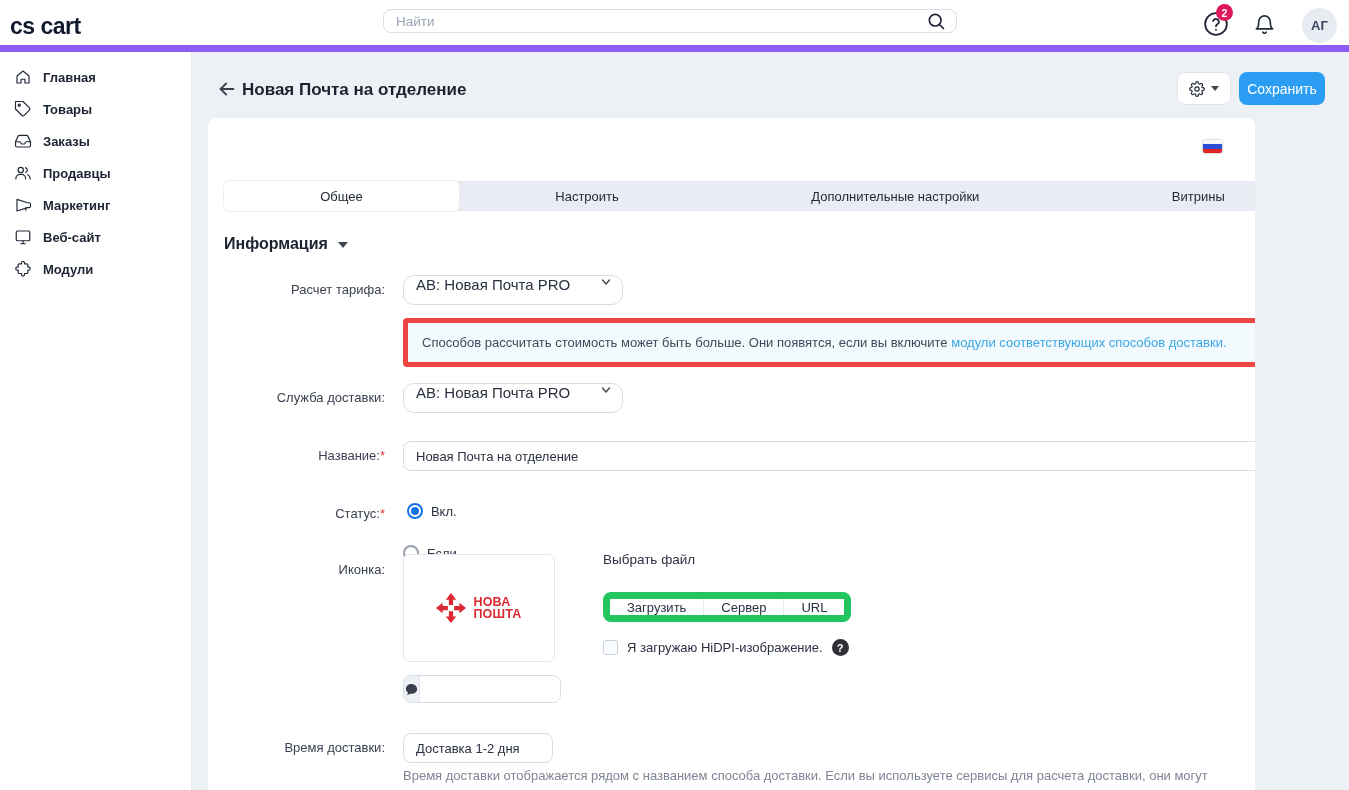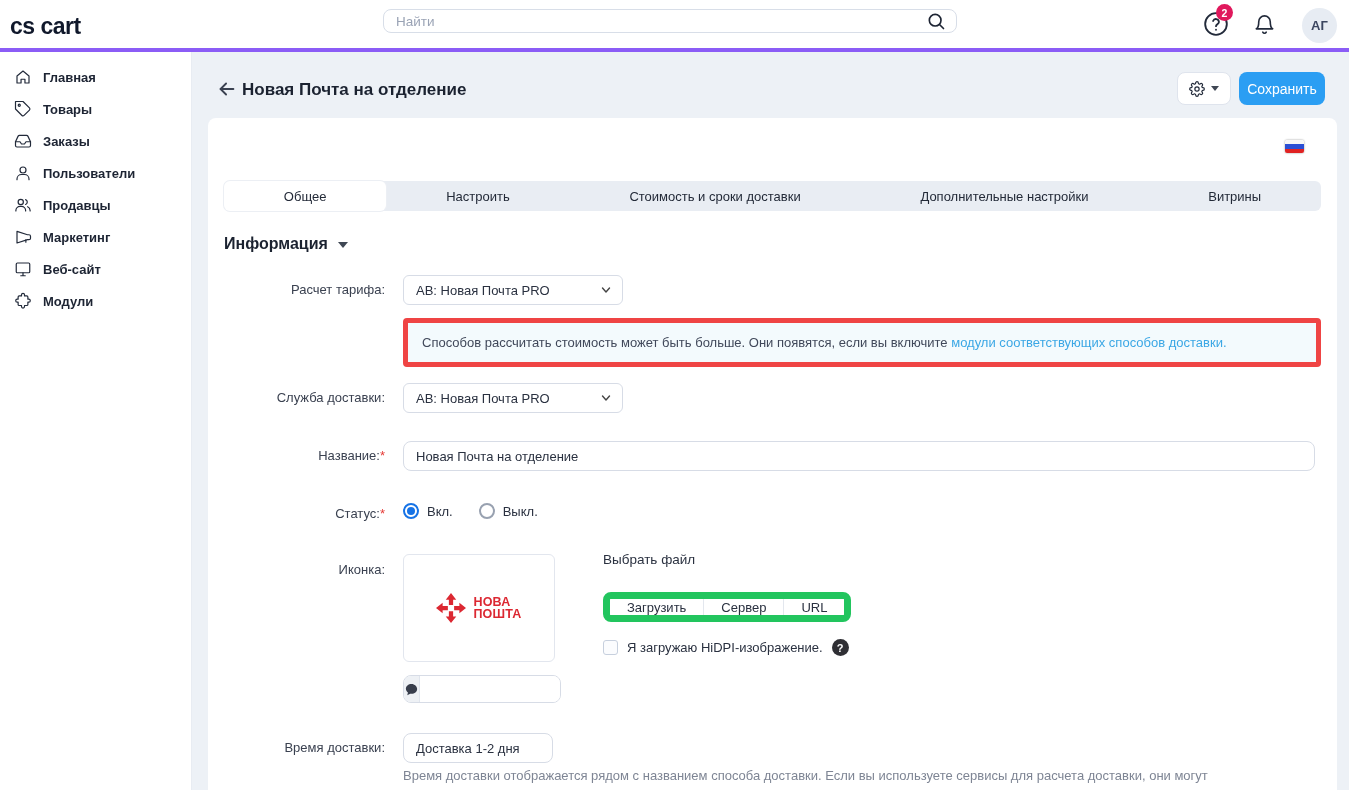--- a/index.html
+++ b/index.html
@@ -1,21 +1,21 @@
 <!DOCTYPE html>
 <html><head>
 <meta charset="utf-8">
 <style>
   * { box-sizing: border-box; margin: 0; padding: 0; }
   html,body { width:1349px; height:790px; overflow:hidden;
     font-family:"Liberation Sans", sans-serif; background:#edf1f6; color:#2a3140; }
 
   
   .topbar { position:absolute; left:0; top:0; width:1349px; height:52px;
-    background:#fff; border-bottom:4px solid #8b5cf6; z-index:10; }
+    background:#fff; border-bottom:7px solid #8b5cf6; z-index:10; }
   .logo { position:absolute; left:10px; top:0; line-height:52px;
     font-size:23px; font-weight:700; letter-spacing:-0.5px; color:#10182b; }
   .search-wrap { position:absolute; left:383px; top:9px; width:574px; height:24px;
     border:1px solid #d8dee8; border-radius:8px; background:#fff; display:flex; align-items:center; }
   .search-wrap input { flex:1; border:none; outline:none; padding:0 12px;
     font-size:13.5px; font-family:inherit; color:#2a3140; background:transparent; }
   .search-wrap input::placeholder { color:#9aa3b5; }
   .search-icon { width:20px; height:20px; margin-right:10px; flex:0 0 auto; }
   .icon-btn { position:absolute; width:26px; height:26px; cursor:pointer; }
   .help-btn { left:1203px; top:11px; }
@@ -41,53 +41,53 @@
   .page-title { position:absolute; left:50px; top:26px; font-size:17px; font-weight:700; color:#1b2230; line-height:24px; }
   .gear-btn { position:absolute; left:985px; top:20px; width:54px; height:33px;
     background:#fff; border:1px solid #dfe4ed; border-radius:8px;
     display:flex; align-items:center; justify-content:center; gap:6px; cursor:pointer; }
   .gear-caret { width:0; height:0; border-left:4px solid transparent; border-right:4px solid transparent; border-top:5px solid #3f4754; }
   .save-btn { position:absolute; left:1047px; top:20px; width:86px; height:33px;
     background:#2b9ef3; border:none; border-radius:8px; color:#fff; font-size:14px;
     font-family:inherit; cursor:pointer; }
 
   
-  .card { position:absolute; left:16px; top:66px; width:1129px; height:672px;
+  .card { position:absolute; left:16px; top:66px; width:1047px; height:672px;
     background:#fff; border-radius:8px 8px 0 0; overflow:hidden; }
   .flag { position:absolute; right:33px; top:22px; width:19px; height:13px;
     border-radius:2px; overflow:hidden; box-shadow:0 0 2px rgba(0,0,0,.45); cursor:pointer; }
   .flag i { display:block; height:33.33%; }
   .flag .w{background:#f7f7f7;} .flag .b{background:#2b4fd4;} .flag .r{background:#e02222;}
 
   .tabbar { position:absolute; left:16px; top:63px; width:1097px; height:30px;
     background:#e9edf3; border-radius:6px; display:flex; }
   .tab { flex:1 1 auto; display:flex; align-items:center; justify-content:center;
     padding:0 24px; font-size:13px; color:#232a38; white-space:nowrap; cursor:pointer; border-radius:6px; }
   .tab.active { background:#fff; box-shadow:0 0 0 1px #eceff4; }
 
   .section-head { position:absolute; left:16px; top:117px; font-size:16px; font-weight:700;
     color:#1b2230; display:flex; align-items:center; gap:10px; cursor:pointer; }
   .caret-down { width:0; height:0; border-left:5px solid transparent; border-right:5px solid transparent; border-top:6px solid #3f4754; margin-top:2px; }
 
   .lbl { position:absolute; left:0; width:177px; text-align:right; font-size:13px; color:#3a4150; line-height:16px;padding-left:40px; }
   .req { color:#e53935; }
 
   .sel { position:absolute; left:195px; width:220px; height:30px; border:1px solid #d7dce6;
-    border-radius:6px; background:#fff; display:flex; align-items:center; padding:0 10px 0 12px;
-    font-size:13px; color:#2a3140; cursor:pointer; }
+    border-radius:11px; background:#fff; display:flex; padding:0 10px 0 12px;
+    font-size:15px; color:#2a3140; cursor:pointer; }
   .sel .sel-txt { flex:1; white-space:nowrap; overflow:hidden; }
   .txt-input { position:absolute; left:195px; height:30px; border:1px solid #d7dce6;
     border-radius:8px; padding:0 12px; font-size:13px; font-family:inherit; color:#2a3140; outline:none; background:#fff; }
 
   .note { position:absolute; left:195px; top:200px; width:918px; padding:11px 14px;
     background:#f3fafd; border:5px solid #ef4444; border-radius:4px;
     font-size:13px; color:#40485a; line-height:17px; white-space:nowrap; overflow:hidden; }
   .note a { color:#3ba7e5; text-decoration:none; cursor:pointer; }
 
-  .radio-row { position:absolute; left:195px; top:385px; display:flex; align-items:center; gap:26px; }
+  .radio-row { position:absolute; left:195px; top:385px; display:flex; align-items:center; gap:26px;flex-direction:column; }
   .radio-opt { display:flex; align-items:center; gap:8px; font-size:13px; color:#2a3140; cursor:pointer; }
   .rdo { width:16px; height:16px; border-radius:50%; border:2px solid #98a1b0; background:#fff; position:relative; }
   .rdo.on { border-color:#1673e6; }
   .rdo.on::after { content:""; position:absolute; left:2px; top:2px; width:8px; height:8px; border-radius:50%; background:#1673e6; }
 
   .img-box { position:absolute; left:195px; top:436px; width:152px; height:108px;
     border:1px solid #e2e6ee; border-radius:6px; background:#fff;
     display:flex; align-items:center; justify-content:center; gap:7px; }
   .np-text { color:#dc2832; font-size:12.5px; font-weight:700; line-height:12.5px; letter-spacing:0.2px; }
 
@@ -164,27 +164,20 @@
   </div>
   <div class="side-item">
     <svg class="stroke" viewBox="0 0 24 24" width="18" height="18">
       <polyline points="22 13 16 13 14 16 10 16 8 13 2 13"></polyline>
       <path d="M5.5 5.5 2 13v5a2 2 0 0 0 2 2h16a2 2 0 0 0 2-2v-5l-3.5-7.5A2 2 0 0 0 16.7 4.5H7.3a2 2 0 0 0-1.8 1z"></path>
     </svg>
     <span class="lab">Заказы</span>
   </div>
   <div class="side-item">
     <svg class="stroke" viewBox="0 0 24 24" width="18" height="18">
-      <circle cx="12" cy="8" r="4"></circle>
-      <path d="M4 21v-1a6 6 0 0 1 6-6h4a6 6 0 0 1 6 6v1"></path>
-    </svg>
-    <span class="lab">Пользователи</span>
-  </div>
-  <div class="side-item">
-    <svg class="stroke" viewBox="0 0 24 24" width="18" height="18">
       <circle cx="9" cy="8" r="3.5"></circle>
       <path d="M2.5 20v-.6A5.6 5.6 0 0 1 8.1 13.8h1.8a5.6 5.6 0 0 1 5.6 5.6v.6"></path>
       <path d="M15.5 4.8a3.5 3.5 0 0 1 0 6.5"></path>
       <path d="M18.2 14.3a5.6 5.6 0 0 1 3.3 5.1v.6"></path>
     </svg>
     <span class="lab">Продавцы</span>
   </div>
   <div class="side-item">
     <svg class="stroke" viewBox="0 0 24 24" width="18" height="18">
       <path d="M4 4.5 18 9h2a2 2 0 0 1 2 2v2.5a2 2 0 0 1-2 2h-2L4 20z"></path>
@@ -230,21 +223,20 @@
 
     <div class="flag">
       <i class="w"></i>
         <i class="b"></i>
         <i class="r"></i>
     </div>
 
     <div class="tabbar">
       <div class="tab active">Общее</div>
       <div class="tab">Настроить</div>
-      <div class="tab">Стоимость и сроки доставки</div>
       <div class="tab">Дополнительные настройки</div>
       <div class="tab">Витрины</div>
     </div>
 
     <div class="section-head">
       <span>Информация</span>
       <span class="caret-down"></span>
     </div>
 
     <div class="lbl" style="top:164px">Расчет тарифа:</div>
@@ -275,21 +267,21 @@
     <div class="lbl" style="top:388px">
       <span>Статус:</span><span class="req">*</span>
     </div>
     <div class="radio-row">
       <span class="radio-opt">
         <span class="rdo on"></span>
         <span>Вкл.</span>
       </span>
       <span class="radio-opt">
         <span class="rdo"></span>
-        <span>Выкл.</span>
+        <span>Если.</span>
       </span>
     </div>
 
     <div class="lbl" style="top:444px">Иконка:</div>
     <div class="img-box">
       <svg viewBox="0 0 24 24" width="30" height="30" fill="#dc2832">
         <path d="M12 0l4.2 5.3h-2.5v4.2h-3.4V5.3H7.8z"></path>
         <path d="M12 24l-4.2-5.3h2.5v-4.2h3.4v4.2h2.5z"></path>
         <path d="M0 12l5.3-4.2v2.5h4.2v3.4H5.3v2.5z"></path>
         <path d="M24 12l-5.3-4.2v2.5h-4.2v3.4h4.2v2.5z"></path>

